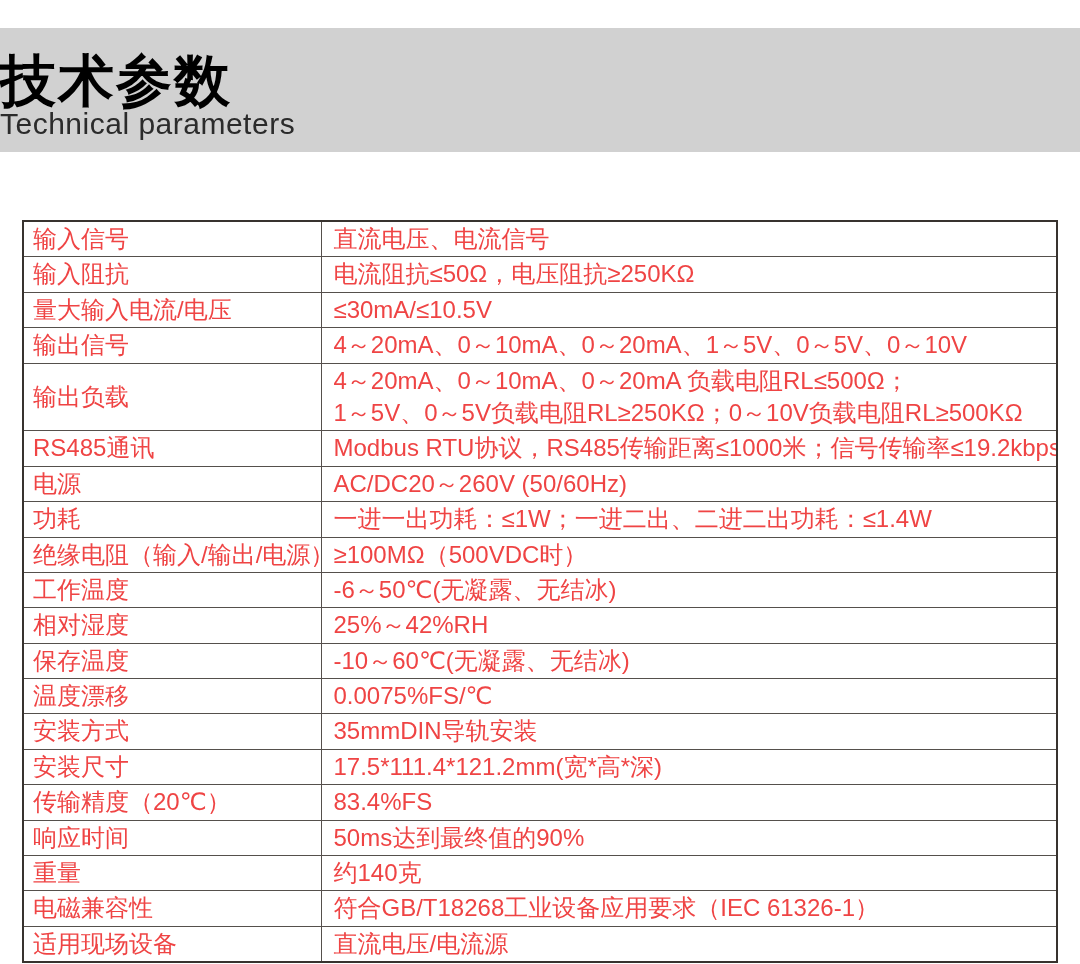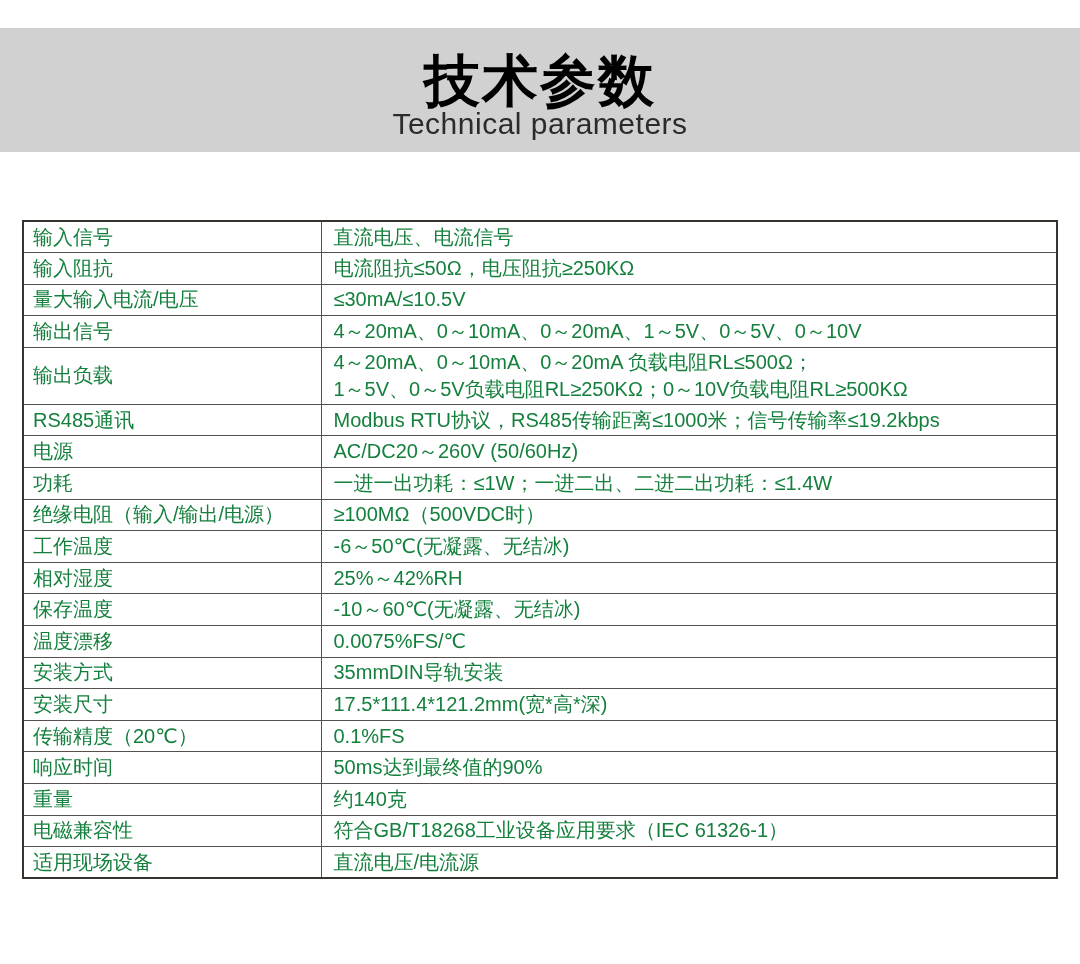--- a/index.html
+++ b/index.html
@@ -11,21 +11,20 @@
     overflow: hidden;
     position: relative;
   }
   .title-band {
     position: absolute;
     top: 28px; left: 0;
     width: 1080px; height: 124px;
     background: #d1d1d1;
     display: flex;
     flex-direction: column;
-    align-items: center;
     justify-content: center;
     padding-top: 14px;
   }
   .page-title {
     font-size: 56px;
     font-weight: bold;
     color: #000000;
     letter-spacing: 2px;
     line-height: 1.0;
   }
@@ -42,27 +41,27 @@
     width: 1036px;
   }
   table.spec-table {
     width: 100%;
     border-collapse: collapse;
     table-layout: fixed;
     border: 2px solid #38332f;
   }
   table.spec-table td {
     border: 1px solid #55504c;
-    font-size: 20px;
+    font-size: 24px;
     line-height: 1.35;
     height: 31.6px;
     vertical-align: middle;
     white-space: nowrap;
     overflow: hidden;
-    color: #15803d;
+    color: #ef4444;
   }
   td.param-name {
     width: 298px;
     padding: 1px 8px 1px 9px;
   }
   td.param-value {
     padding: 1px 0 1px 12px;
   }
 </style>
 </head>
@@ -131,21 +130,21 @@
         <tr>
           <td class="param-name">安装方式</td>
           <td class="param-value">35mmDIN导轨安装</td>
         </tr>
         <tr>
           <td class="param-name">安装尺寸</td>
           <td class="param-value">17.5*111.4*121.2mm(宽*高*深)</td>
         </tr>
         <tr>
           <td class="param-name">传输精度（20℃）</td>
-          <td class="param-value">0.1%FS</td>
+          <td class="param-value">83.4%FS</td>
         </tr>
         <tr>
           <td class="param-name">响应时间</td>
           <td class="param-value">50ms达到最终值的90%</td>
         </tr>
         <tr>
           <td class="param-name">重量</td>
           <td class="param-value">约140克</td>
         </tr>
         <tr>

